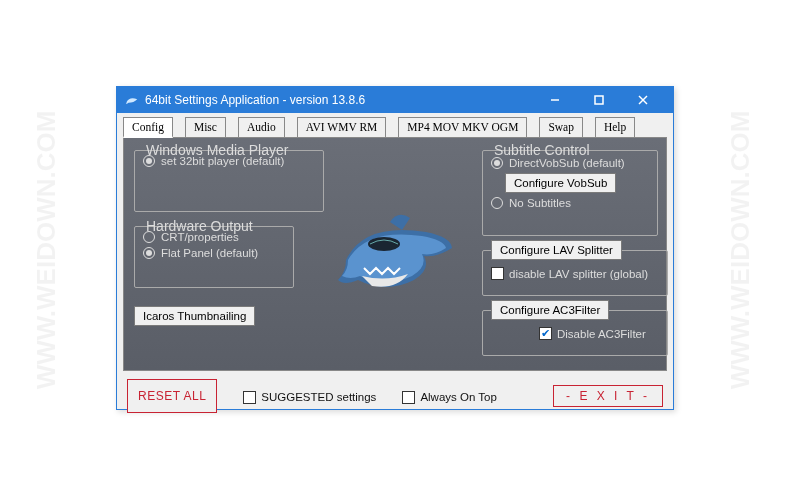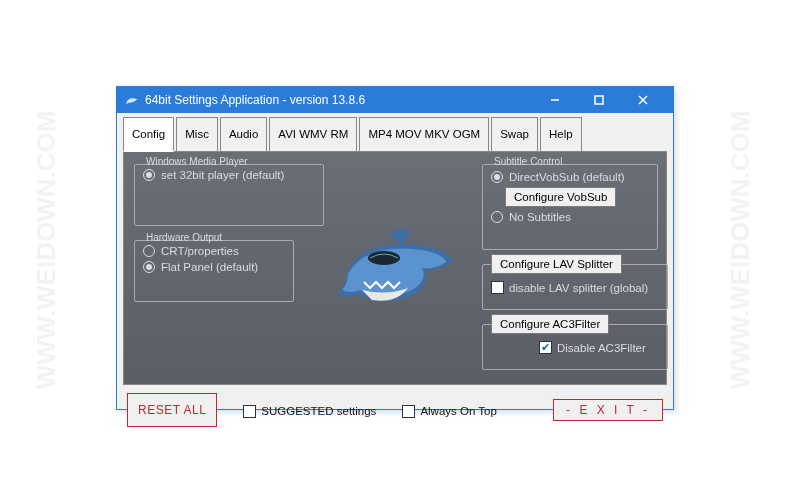--- a/index.html
+++ b/index.html
@@ -6,25 +6,25 @@
   body { font-family: "Segoe UI", Tahoma, sans-serif; font-size: 12px; background: #fff; position: relative; width: 790px; height: 500px; overflow: hidden; }
   .window { position: absolute; left: 116px; top: 86px; width: 558px; height: 324px; border: 1px solid #2a7cd8; background: #f0f0f0; box-shadow: 2px 2px 6px rgba(0,0,0,0.15); }
   .titlebar { height: 26px; background: #2a7cd8; color: #fff; display: flex; align-items: center; padding: 0 8px; }
   .titlebar .icon { width: 14px; height: 14px; margin-right: 6px; display: flex; align-items: center; justify-content: center; }
   .titlebar .icon svg { width: 14px; height: 14px; }
   .titlebar .title { flex: 1; font-size: 12px; }
   .winbtns { display: flex; gap: 0; }
   .winbtn { width: 44px; height: 26px; display: flex; align-items: center; justify-content: center; color: #fff; }
   .winbtn svg { width: 10px; height: 10px; stroke: #fff; stroke-width: 1.5; fill: none; }
   .tabs { display: flex; padding: 4px 6px 0 6px; background: #f0f0f0; }
-  .tab { border: 1px solid #888; border-bottom: none; background: #f0f0f0; padding: 10px 8px; margin-right: 2px; font-size: 11.5px; cursor: pointer; position: relative; }
+  .tab { border: 1px solid #888; border-bottom: none; background: #f0f0f0; padding: 3px 8px; margin-right: 12px; font-size: 11.5px; cursor: pointer; position: relative; font-family: Liberation Serif, serif; }
   .tab.active { background: #fff; z-index: 2; border-bottom: 2px solid #fff; margin-bottom: -1px; }
   .panel { margin: 0 6px 4px 6px; border: 1px solid #888; background: linear-gradient(#6a6e77, #60646d 60%, #5a5e67); height: 234px; position: relative; padding: 6px; }
   .groupbox { position: absolute; border: 1px solid #aaa; border-radius: 2px; }
-  .groupbox-label { position: absolute; top: -9px; left: 8px; font-size: 10px; color: #ddd; padding: 0 3px; }
+  .groupbox-label { position: absolute; top: -9px; left: 8px; font-size: 14px; color: #ddd; padding: 0 3px; }
   .radio-row { display: flex; align-items: center; color: #ddd; font-size: 11.5px; margin: 4px 8px; cursor: pointer; }
   .radio-row .dot { width: 12px; height: 12px; border: 1.5px solid #ddd; border-radius: 50%; margin-right: 6px; display:flex; align-items:center; justify-content:center; }
   .radio-row.selected .dot::after { content:""; width:6px; height:6px; background:#ddd; border-radius:50%; }
   .btn { background: #f0f0f0; border: 1px solid #7a7a7a; padding: 3px 8px; font-size: 11.5px; font-family: inherit; cursor: pointer; }
   .checkrow { display:flex; align-items:center; font-size: 11.5px; color: #111; margin: 2px 0 0 8px; }
   .checkbox { width: 13px; height: 13px; border: 1px solid #333; background: #fff; margin-right: 5px; display:flex; align-items:center; justify-content:center; font-size:11px; line-height:11px; color:#0066cc; }
   .bottom { display:flex; align-items:center; padding: 4px 10px 6px 10px; gap: 18px; }
   .bigbtn { border: 1.5px solid #c82333; background: #f0f0f0; color: #c82333; padding: 9px 10px; font-size: 12px; font-family: inherit; cursor: pointer; letter-spacing: 0.5px; }
   .bigbtn.exit { letter-spacing: 3px; padding: 3px 12px; }
   .watermark { position: absolute; top: 50%; left: 50%; transform: translate(-50%, -50%) rotate(-90deg); font-size: 26px; font-weight: bold; color: rgba(0,0,0,0.05); white-space: nowrap; pointer-events: none; }
@@ -92,20 +92,21 @@
           <span class="dot"></span>
           <span>CRT/properties</span>
         </div>
       <div class="radio-row selected">
           <span class="dot"></span>
           <span>Flat Panel (default)</span>
         </div>
     </div>
 
     <div style="position:absolute; left:10px; top:168px;">
+      <button class="btn">Icaros Thumbnailing</button>
     </div>
 
     <div class="groupbox" style="left:358px; top:12px; width:176px; height:86px;">
       <div class="groupbox-label">Subtitle Control</div>
       <div class="radio-row selected" style="margin-top:6px">
           <span class="dot"></span>
           <span>DirectVobSub (default)</span>
         </div>
       <div style="margin:2px 0 2px 22px;"><button class="btn">Configure VobSub</button></div>
       <div class="radio-row">

